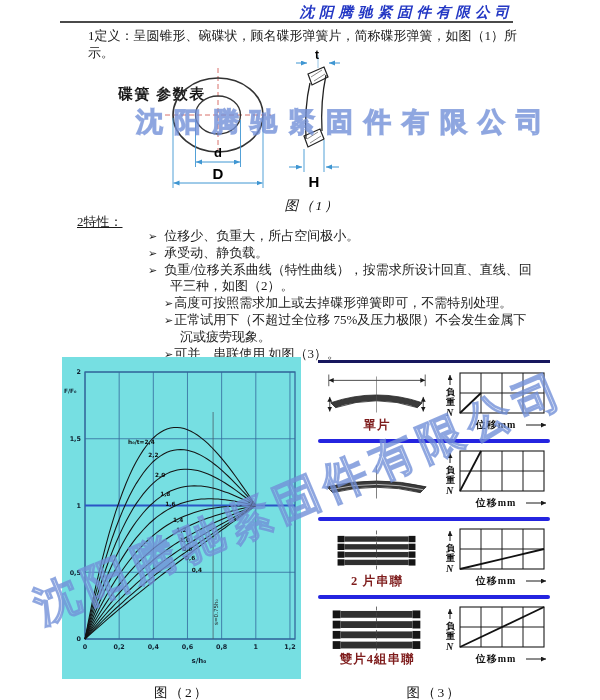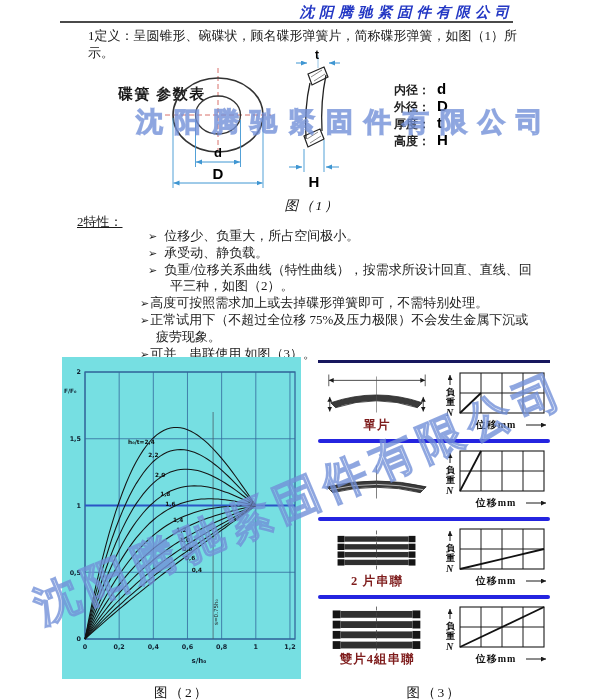--- a/index.html
+++ b/index.html
@@ -17,21 +17,21 @@
   .pvalue{font-size:15px;font-weight:bold;font-family:"Liberation Sans",sans-serif;margin-left:7px;color:#000;}
   .caption{position:absolute;font-size:13.5px;letter-spacing:2px;text-align:center;color:#111;}
   .cap1{top:197px;left:12px;width:600px;font-style:italic;}
   .cap2{top:684px;left:62px;width:239px;}
   .cap3{top:684px;left:318px;width:232px;}
   .feat-head{position:absolute;top:213px;left:77px;font-size:13px;text-decoration:underline;}
   .feat-list{position:absolute;top:228px;left:140px;width:392px;font-size:13px;line-height:16.8px;}
   .fitem .fmark{font-size:11px;}
   .fitem.wide{padding-left:30px;text-indent:-22px;}
   .fitem.wide .fmark{margin-right:7px;}
-  .fitem.tight{padding-left:16px;text-indent:-16px;}
+  .fitem.tight{padding-left:16px;text-indent:-16px;margin-left:24px;}
   .fitem.tight .fmark{margin-right:1px;}
   .fig2{position:absolute;top:357px;left:62px;width:239px;height:322px;}
   .fig3{position:absolute;top:358px;left:318px;width:232px;}
   .f3topline{height:3px;background:#17175e;margin:2px 0 4px 0;}
   .f3sep{height:4px;background:#2424e0;border-radius:2px;margin:2px 0;}
   .f3row{height:70px;display:flex;align-items:center;}
   .f3left{width:118px;text-align:center;}
   .f3label{font-size:12.5px;font-weight:bold;letter-spacing:1px;color:#7f1d1d;}
   .minigraph{width:114px;height:66px;}
   .discsvg{width:112px;height:46px;display:block;margin:0 auto;}
@@ -94,26 +94,20 @@
     <line x1="245" y1="13" x2="234" y2="13" stroke="#3f96d2" stroke-width="1" marker-end="url(#arB)"></line>
     <text x="222" y="9" text-anchor="middle" font-size="12" font-weight="bold" font-family="Liberation Sans,sans-serif" fill="#000">t</text>
 
     <line x1="209" y1="99" x2="209" y2="122" stroke="#3f96d2" stroke-width="0.9"></line>
     <line x1="229" y1="90" x2="229" y2="122" stroke="#3f96d2" stroke-width="0.9"></line>
     <line x1="194" y1="117" x2="207" y2="117" stroke="#3f96d2" stroke-width="1" marker-end="url(#arB)"></line>
     <line x1="244" y1="117" x2="231" y2="117" stroke="#3f96d2" stroke-width="1" marker-end="url(#arB)"></line>
     <text x="219" y="137" text-anchor="middle" font-size="15" font-weight="bold" font-family="Liberation Sans,sans-serif" fill="#000">H</text>
   </svg>
 
-  <div class="fig1-params" id="fig1-params">
-      <div class="prow"><span class="plabel">内径：</span><span class="pvalue">d</span></div>
-      <div class="prow"><span class="plabel">外径：</span><span class="pvalue">D</span></div>
-      <div class="prow"><span class="plabel">厚度：</span><span class="pvalue">t</span></div>
-      <div class="prow"><span class="plabel">高度：</span><span class="pvalue">H</span></div>
-    </div>
 
   <div class="caption cap1">图（1）</div>
 
   <div class="feat-head">2特性：</div>
   <div class="feat-list" id="feature-list">
       <div class="fitem wide"><span class="fmark">➢</span><span>位移少、负重大，所占空间极小。</span></div>
       <div class="fitem wide"><span class="fmark">➢</span><span>承受动、静负载。</span></div>
       <div class="fitem wide"><span class="fmark">➢</span><span>负重/位移关系曲线（特性曲线），按需求所设计回直、直线、回平三种，如图（2）。</span></div>
       <div class="fitem tight"><span class="fmark">➢</span><span>高度可按照需求加上或去掉碟形弹簧即可，不需特别处理。</span></div>
       <div class="fitem tight"><span class="fmark">➢</span><span>正常试用下（不超过全位移 75%及压力极限）不会发生金属下沉或疲劳现象。</span></div>

